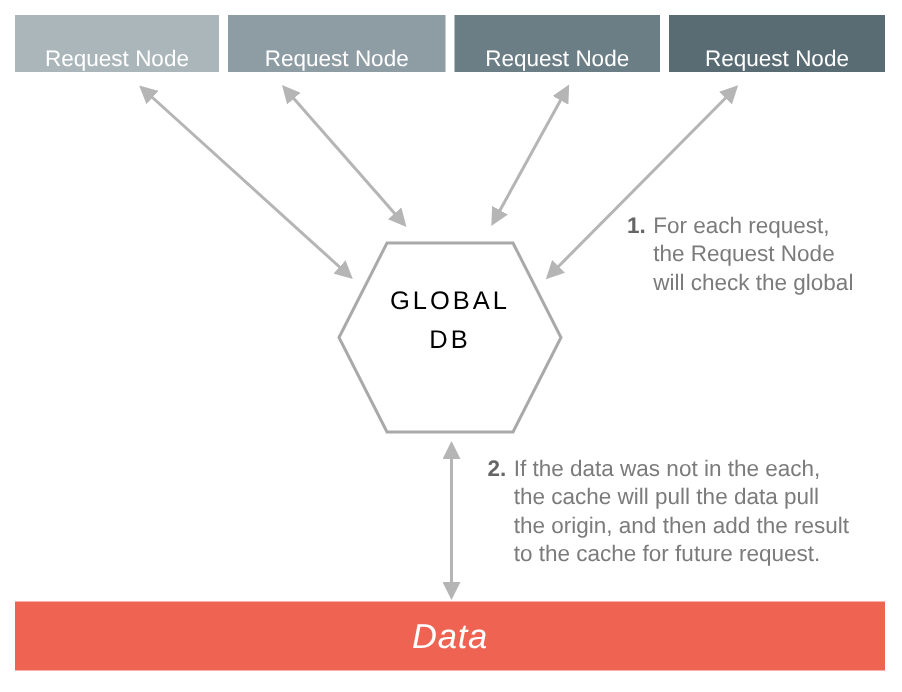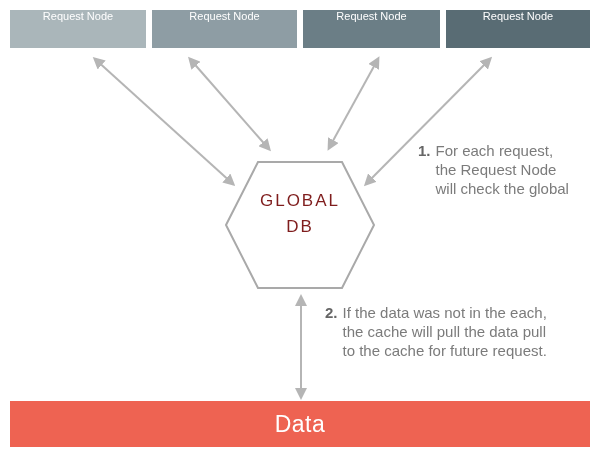--- a/index.html
+++ b/index.html
@@ -9,24 +9,24 @@
     height: 461px;
     background: #ffffff;
     font-family: "Liberation Sans", sans-serif;
     overflow: hidden;
   }
   .node {
     position: absolute;
     top: 10px;
     height: 38px;
     display: flex;
-    align-items: flex-start;
+    align-items: flex-end;
     justify-content: center;
     color: #ffffff;
-    font-size: 11px;
+    font-size: 15px;
     z-index: 2;
   }
   .node-1 { left: 10px;  width: 136px; }
   .node-2 { left: 152px; width: 145px; }
   .node-3 { left: 303px; width: 137px; }
   .node-4 { left: 446px; width: 144px; }
 
   .overlay {
     position: absolute;
     left: 0; top: 0;
@@ -102,40 +102,41 @@
 
     <line class="arrow" x1="95" y1="59" x2="233" y2="184" stroke-width="2" marker-start="url(#ah)" marker-end="url(#ah)" stroke="#b5b5b5"></line>
     <line class="arrow" x1="190" y1="59" x2="269" y2="149" stroke-width="2" marker-start="url(#ah)" marker-end="url(#ah)" stroke="#b5b5b5"></line>
     <line class="arrow" x1="378" y1="59" x2="329" y2="148" stroke-width="2" marker-start="url(#ah)" marker-end="url(#ah)" stroke="#b5b5b5"></line>
     <line class="arrow" x1="490" y1="59" x2="366" y2="184" stroke-width="2" marker-start="url(#ah)" marker-end="url(#ah)" stroke="#b5b5b5"></line>
     <line class="arrow" x1="301" y1="297" x2="301" y2="397" stroke-width="2" marker-start="url(#ah)" marker-end="url(#ah)" stroke="#b5b5b5"></line>
 
     <polygon points="226,225 258,162 342,162 374,225 342,288 258,288" fill="#ffffff" stroke-width="2" stroke="#a9a9a9"></polygon>
   </svg>
 
-  <div class="hex-label" style="color: #7f1d1d;">
+  <div class="hex-label" style="color: #000000;">
     <div>GLOBAL</div>
     <div>DB</div>
   </div>
 
   <div class="annotation annotation-1">
     <span class="ann-num">1.</span>
     <div>
       <div>For each request,</div>
       <div>the Request Node</div>
       <div>will check the global</div>
     </div>
   </div>
 
   <div class="annotation annotation-2">
     <span class="ann-num">2.</span>
     <div>
       <div>If the data was not in the each,</div>
       <div>the cache will pull the data pull</div>
+      <div>the origin, and then add the result</div>
       <div>to the cache for future request.</div>
     </div>
   </div>
 
-  <div class="data-bar" style="background: rgb(238, 99, 82); color: rgb(255, 255, 255);">
+  <div class="data-bar" style="background: rgb(238, 99, 82); color: rgb(255, 255, 255); font-style: italic;">
     <span>Data</span>
   </div>
 
 </div>
 
 </body></html>

